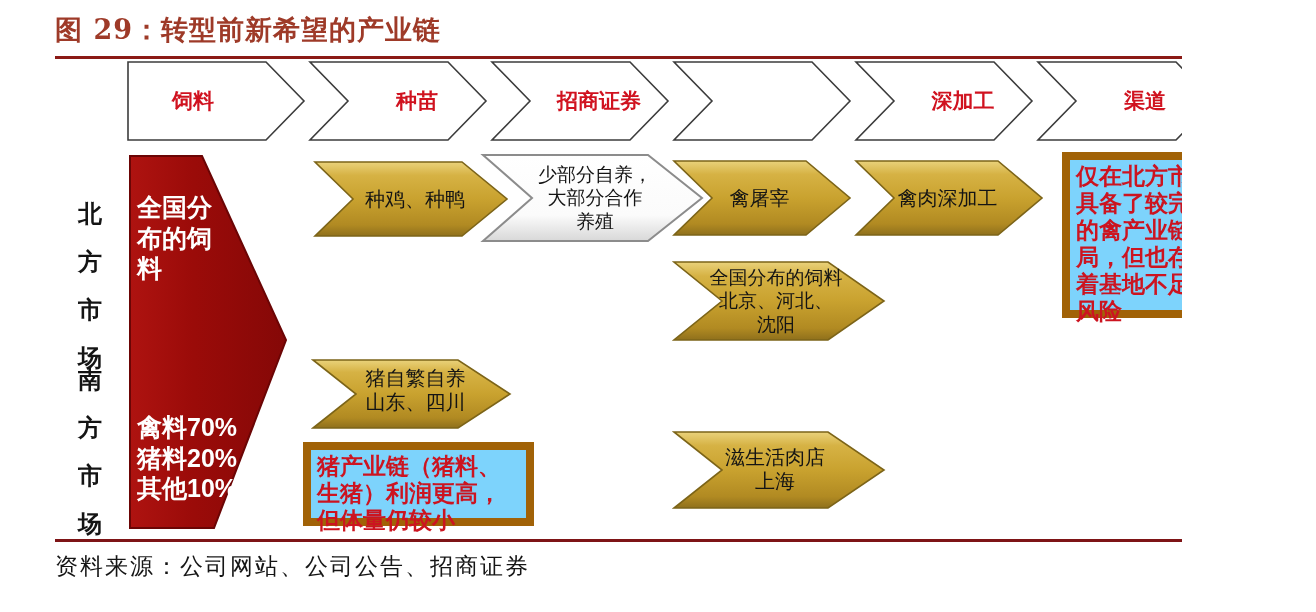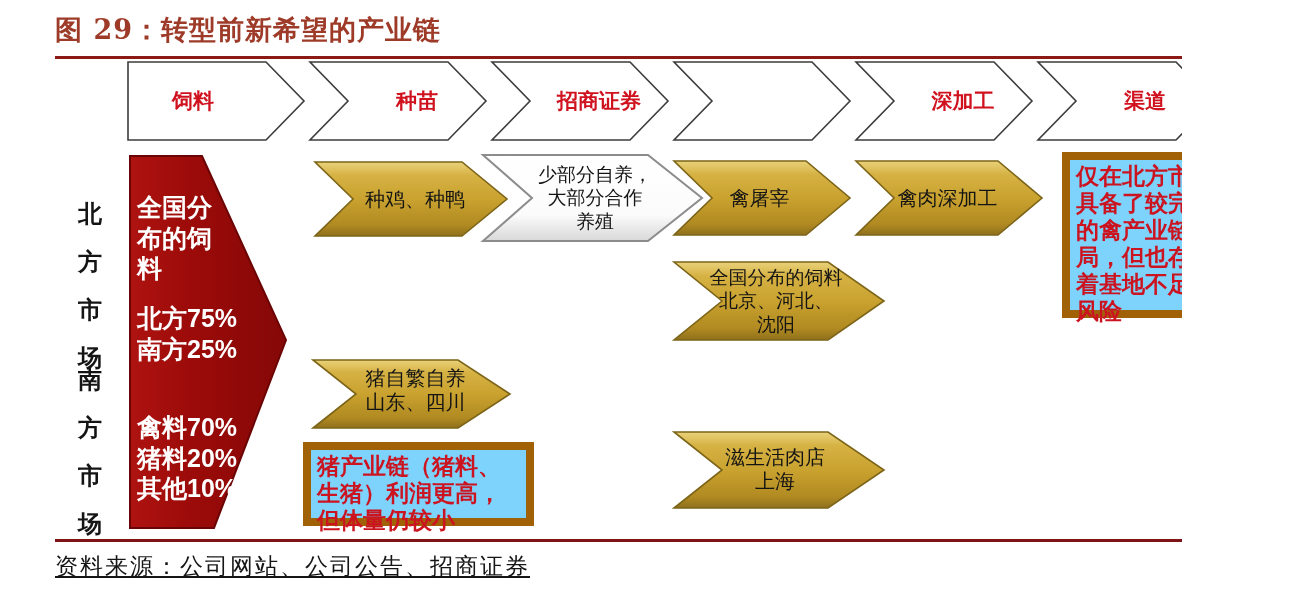--- a/index.html
+++ b/index.html
@@ -9,21 +9,21 @@
   }
   .abs{position:absolute;}
   .title{
     left:55px;top:12px;font-family:"DejaVu Serif",serif;font-weight:bold;
     font-size:27px;color:#9E3A28;letter-spacing:1px;white-space:nowrap;
   }
   .rule-top{left:55px;top:56px;width:1198px;height:3px;background:#8B1A16;}
   .rule-bottom{left:55px;top:539px;width:1197px;height:3px;background:#7E1416;}
   .source{
     left:55px;top:551px;font-family:"DejaVu Serif",serif;font-size:23px;color:#151515;
-    letter-spacing:2px;white-space:nowrap;text-decoration:underline;
+    letter-spacing:2px;white-space:nowrap;
   }
   svg.shapes{left:0;top:0;width:1316px;height:612px;}
   .lbl{display:flex;align-items:center;justify-content:center;text-align:center;}
   .step-lbl{
     font-size:21px;font-weight:bold;color:#D0121F;line-height:1.12;
     width:100px;height:62px;top:70px;
   }
   .arrow-lbl{font-size:20px;font-weight:normal;color:#141414;line-height:1.22;}
   .pre{white-space:pre-line;}
   .pent-lbl{font-size:25px;font-weight:bold;color:#fff;line-height:1.22;text-align:left;}
@@ -86,22 +86,20 @@
   <div class="abs lbl step-lbl" style="left:143px;">饲料</div>
   <div class="abs lbl step-lbl" style="left:367px;">种苗</div>
   <div class="abs lbl step-lbl" style="left:549px;">招商证券</div>
   <div class="abs lbl step-lbl" style="left:913px;">深加工</div>
   <div class="abs lbl step-lbl" style="left:1095px;">渠道</div>
 
   <div class="abs vmarket" style="left:75px;top:190px;">北方市场</div>
   <div class="abs vmarket" style="left:75px;top:356px;">南方市场</div>
 
   <div class="abs pent-lbl" style="left:137px;top:192px;width:88px;">全国分布的饲料</div>
-  <div class="abs pent-lbl pre" style="left:137px;top:303px;width:110px;">北方75%
-南方25%</div>
   <div class="abs pent-lbl pre" style="left:137px;top:412px;width:110px;">禽料70%
 猪料20%
 其他10%</div>
 
   <div class="abs lbl arrow-lbl" style="left:345px;top:166px;width:140px;height:66px;">种鸡、种鸭</div>
   <div class="abs lbl arrow-lbl pre" style="left:515px;top:158px;width:160px;height:80px;font-size:19px;">少部分自养，
 大部分合作
 养殖</div>
   <div class="abs lbl arrow-lbl" style="left:702px;top:166px;width:115px;height:64px;">禽屠宰</div>
   <div class="abs lbl arrow-lbl" style="left:880px;top:166px;width:135px;height:64px;">禽肉深加工</div>

